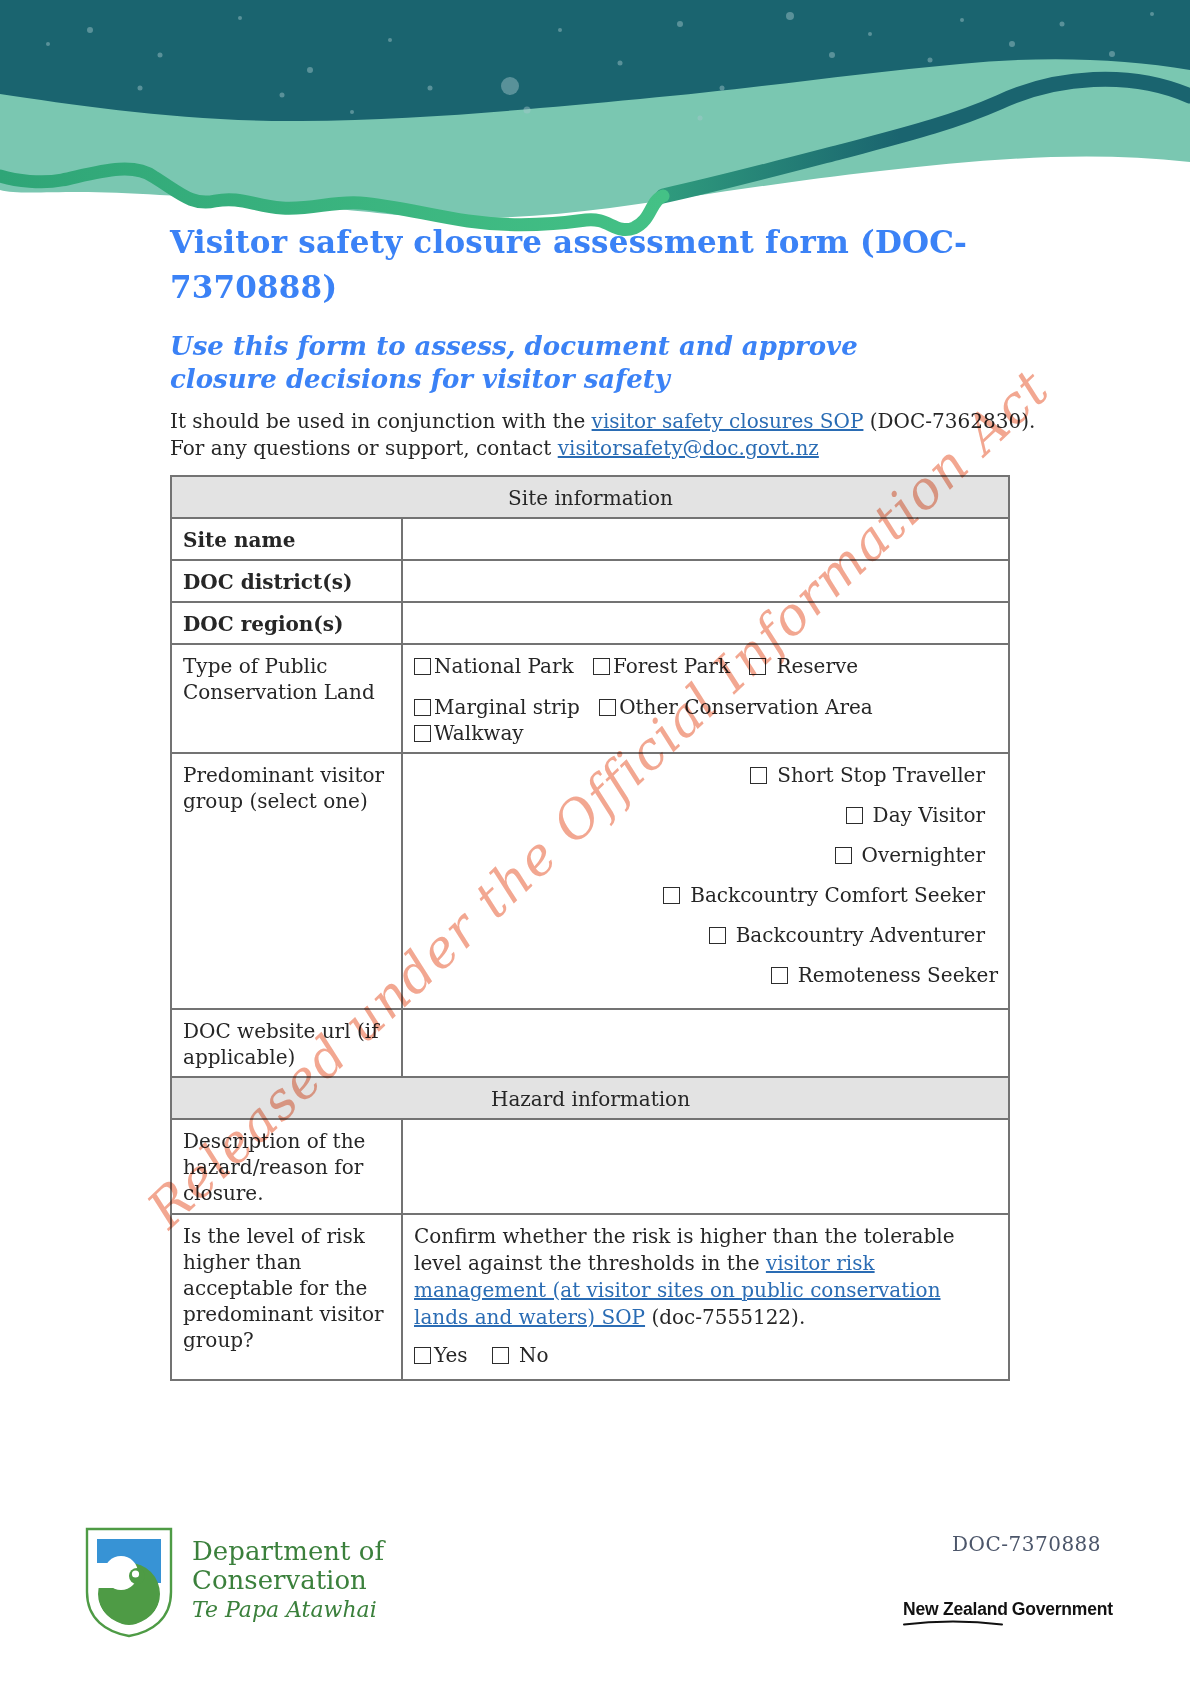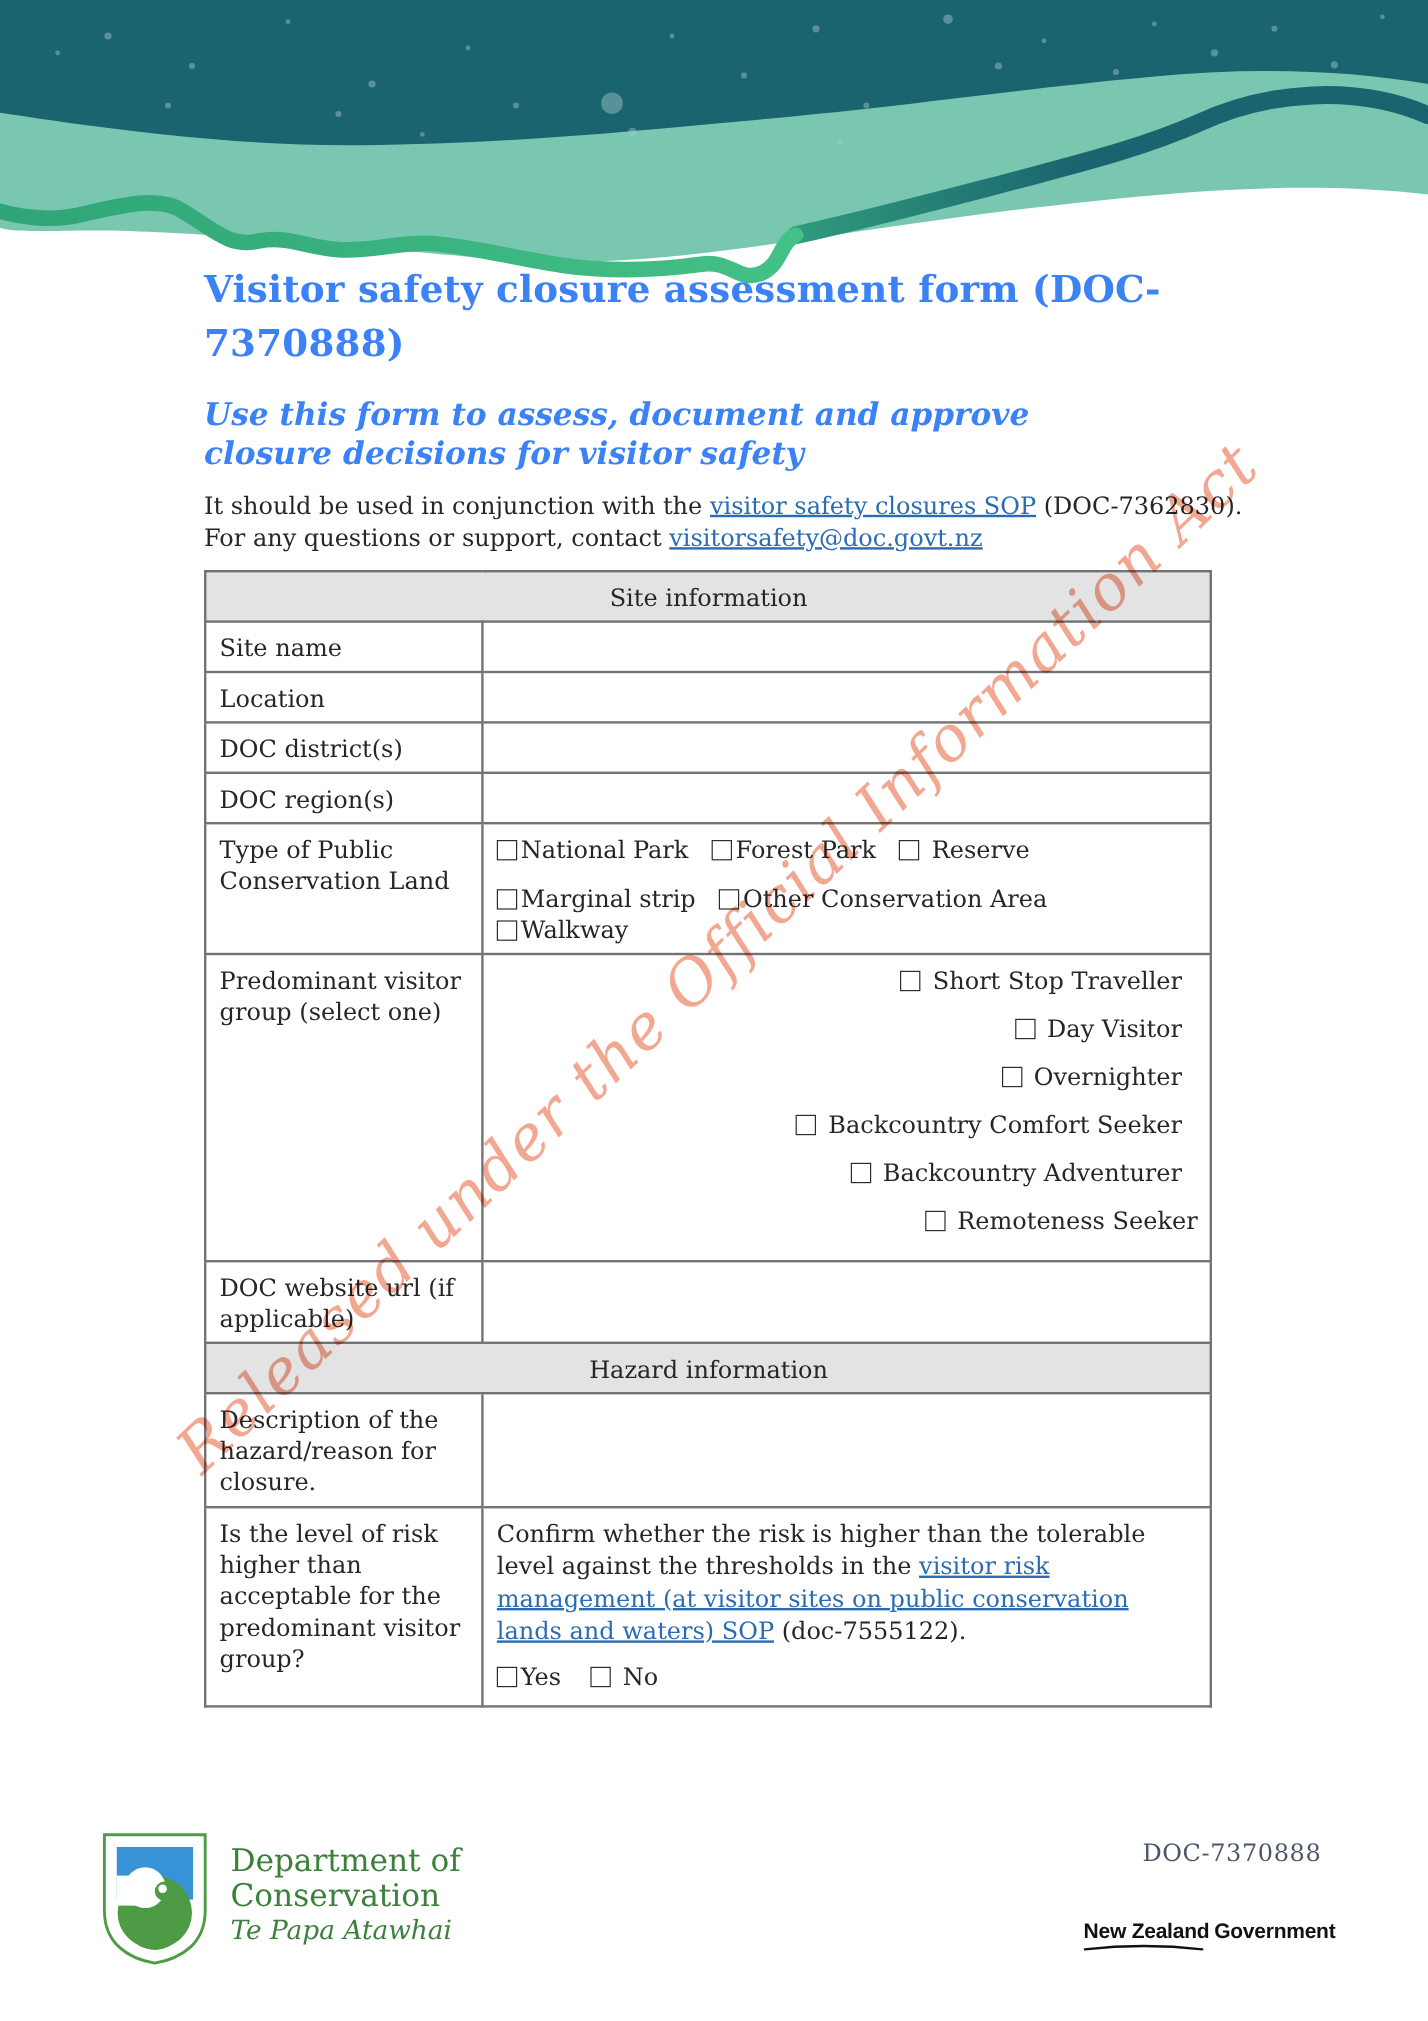--- a/index.html
+++ b/index.html
@@ -46,21 +46,21 @@
     padding:8px 10px 6px 11px;
     line-height:26px;
     margin-top:24px;
   }
   td.section{
     background:#e3e3e3;
     text-align:center;
     padding-top:5px;padding-bottom:5px;
     height:25px;
   }
-  tr.h-s  td{height:26px;}
+  tr.h-s  td{height:26px;font-weight:bold;}
   tr.h-land td{height:70px;}
   tr.h-vis  td{height:228px;}
   tr.h-web  td{height:52px;}
   tr.h-desc td{height:79px;}
   tr.h-risk td{height:150px;}
   .cb{
     display:inline-block;width:17px;height:17px;
     border:1.7px solid #2d2d2d;background:#fff;
     vertical-align:-2px;margin-right:3px;
     box-sizing:border-box;cursor:pointer;
@@ -175,24 +175,20 @@
       <tbody>
           <tr>
         <td class="section" colspan="2">Site information</td>
       </tr>
 
       <tr class="h-s">
         <td>Site name</td>
         <td></td>
       </tr>
       <tr class="h-s">
-        <td>Location</td>
-        <td></td>
-      </tr>
-      <tr class="h-s">
         <td>DOC district(s)</td>
         <td></td>
       </tr>
       <tr class="h-s">
         <td>DOC region(s)</td>
         <td></td>
       </tr>
 
       <tr class="h-land">
         <td>Type of Public Conservation Land</td>

